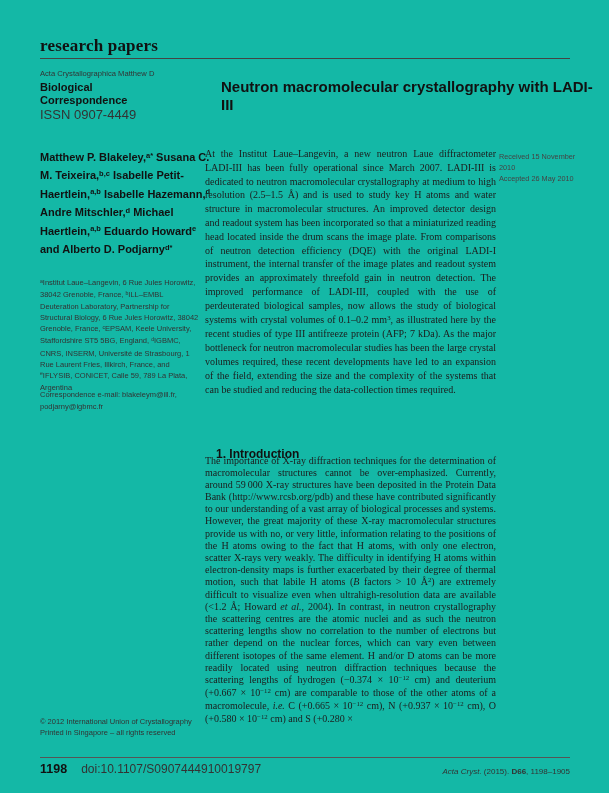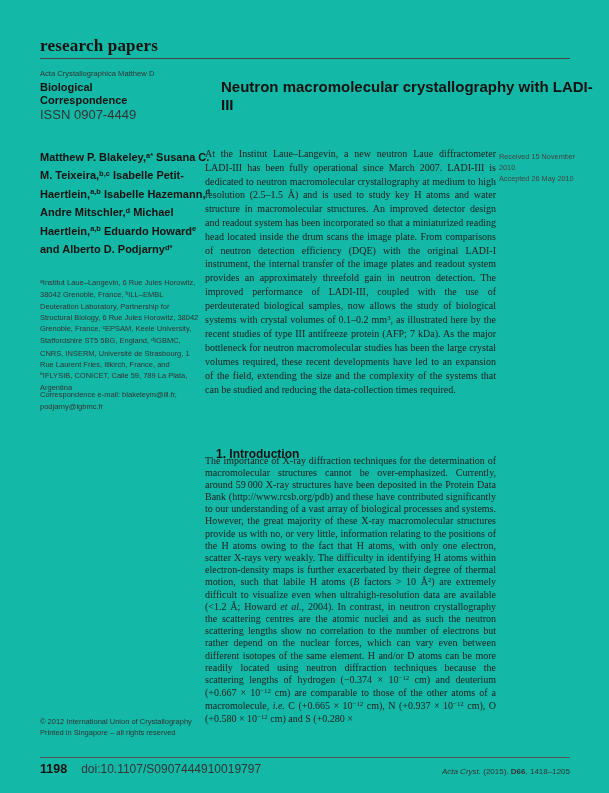--- a/index.html
+++ b/index.html
@@ -122,16 +122,16 @@
   </div>
 
   <h2 class="section-heading">1. Introduction</h2>
 
   <p class="section-body"><span>The importance of X-ray diffraction techniques for the determination of macromolecular structures cannot be over-emphasized. Currently, around 59 000 X-ray structures have been deposited in the Protein Data Bank (http://www.rcsb.org/pdb) and these have contributed significantly to our understanding of a vast array of biological processes and systems. However, the great majority of these X-ray macromolecular structures provide us with no, or very little, information relating to the positions of the H atoms owing to the fact that H atoms, with only one electron, scatter X-rays very weakly. The difficulty in identifying H atoms within electron-density maps is further exacerbated by their degree of thermal motion, such that labile H atoms (</span><span style="font-style: italic;">B</span><span> factors &gt; 10 Å</span><span class="sup">2</span><span>) are extremely difficult to visualize even when ultrahigh-resolution data are available (&lt;1.2 Å; Howard </span><span style="font-style: italic;">et al.</span><span>, 2004). In contrast, in neutron crystallography the scattering centres are the atomic nuclei and as such the neutron scattering lengths show no correlation to the number of electrons but rather depend on the nuclear forces, which can vary even between different isotopes of the same element. H and/or D atoms can be more readily located using neutron diffraction techniques because the scattering lengths of hydrogen (−0.374 × 10</span><span class="sup">−12</span><span> cm) and deuterium (+0.667 × 10</span><span class="sup">−12</span><span> cm) are comparable to those of the other atoms of a macromolecule, </span><span style="font-style: italic;">i.e.</span><span> C (+0.665 × 10</span><span class="sup">−12</span><span> cm), N (+0.937 × 10</span><span class="sup">−12</span><span> cm), O (+0.580 × 10</span><span class="sup">−12</span><span> cm) and S (+0.280 ×</span></p>
 
   <div class="footer-rule"></div>
   <div class="footer-row">
     <span class="page-number">1198</span>
     <span class="doi">doi:10.1107/S0907444910019797</span>
-    <span class="citation"><span style="font-style: italic;">Acta Cryst.</span><span> (2015). </span><span style="font-weight: bold;">D</span><span style="font-weight: bold;">66</span><span>, 1418–1205</span></span>
+    <span class="citation"><span style="font-style: italic;">Acta Cryst.</span><span> (2015). </span><span style="font-weight: bold;">D</span><span style="font-weight: bold;">66</span><span>, 1198–1905</span></span>
   </div>
 
 </div>
 
 </body></html>

